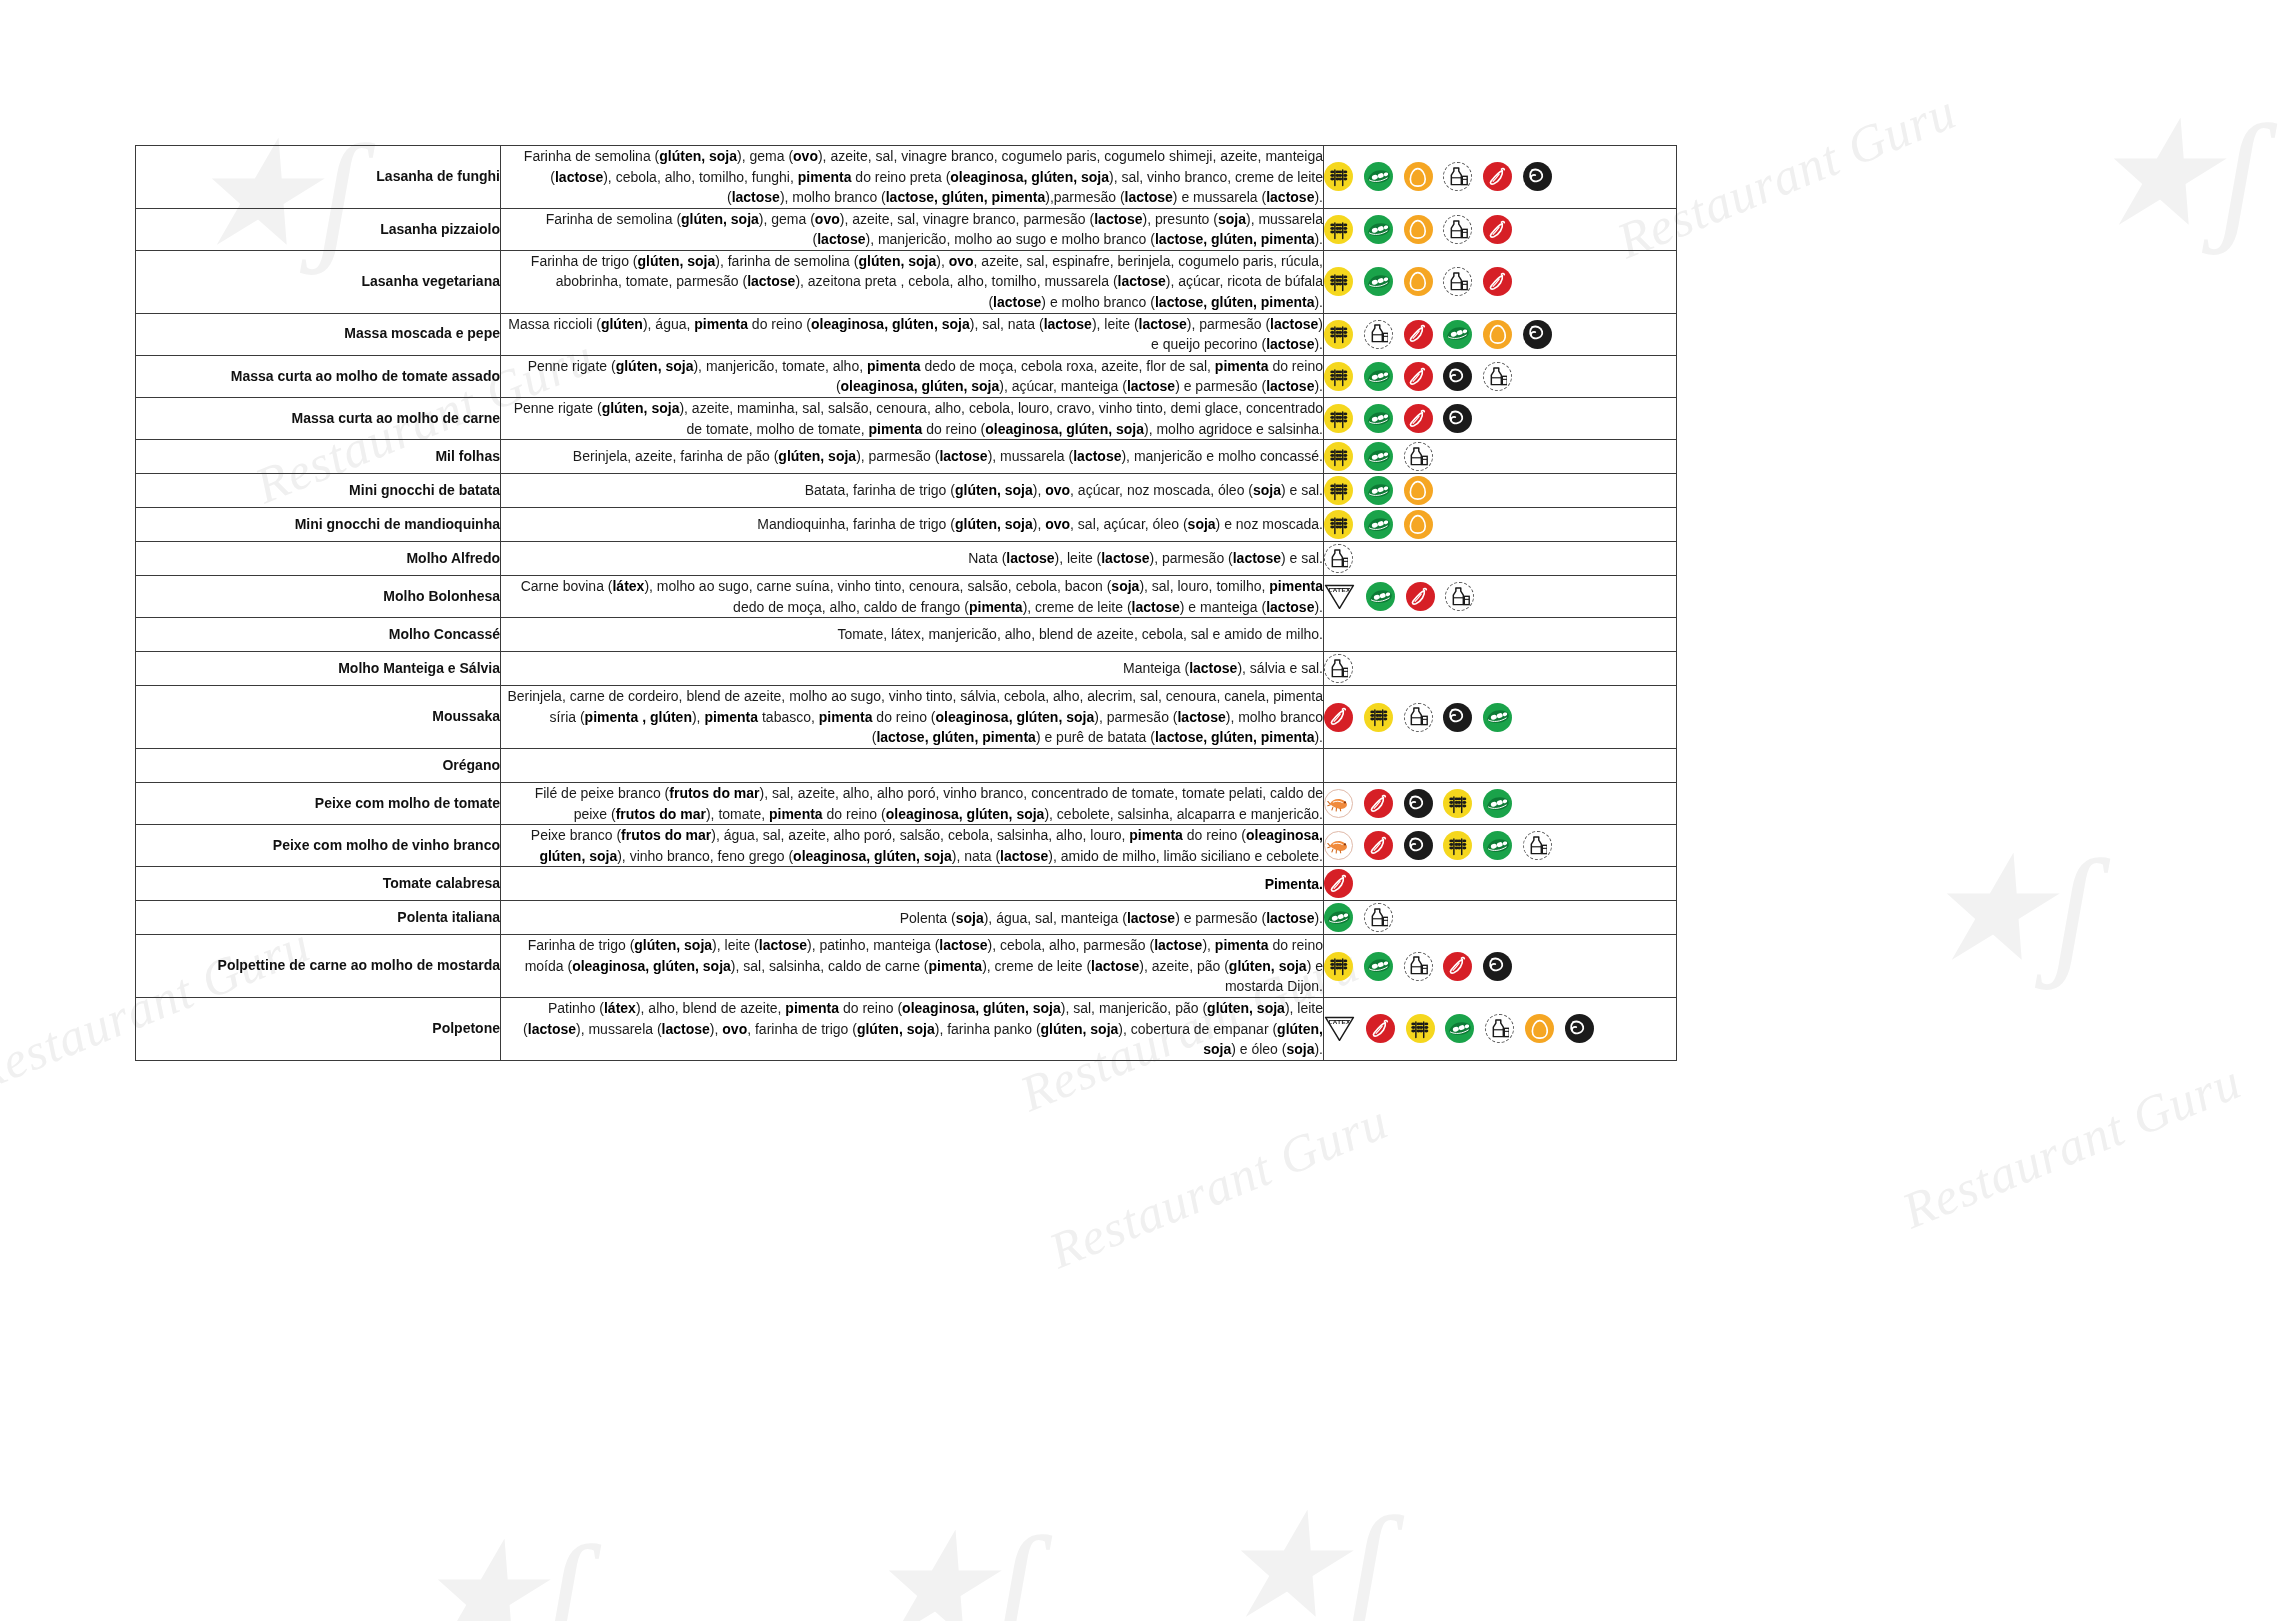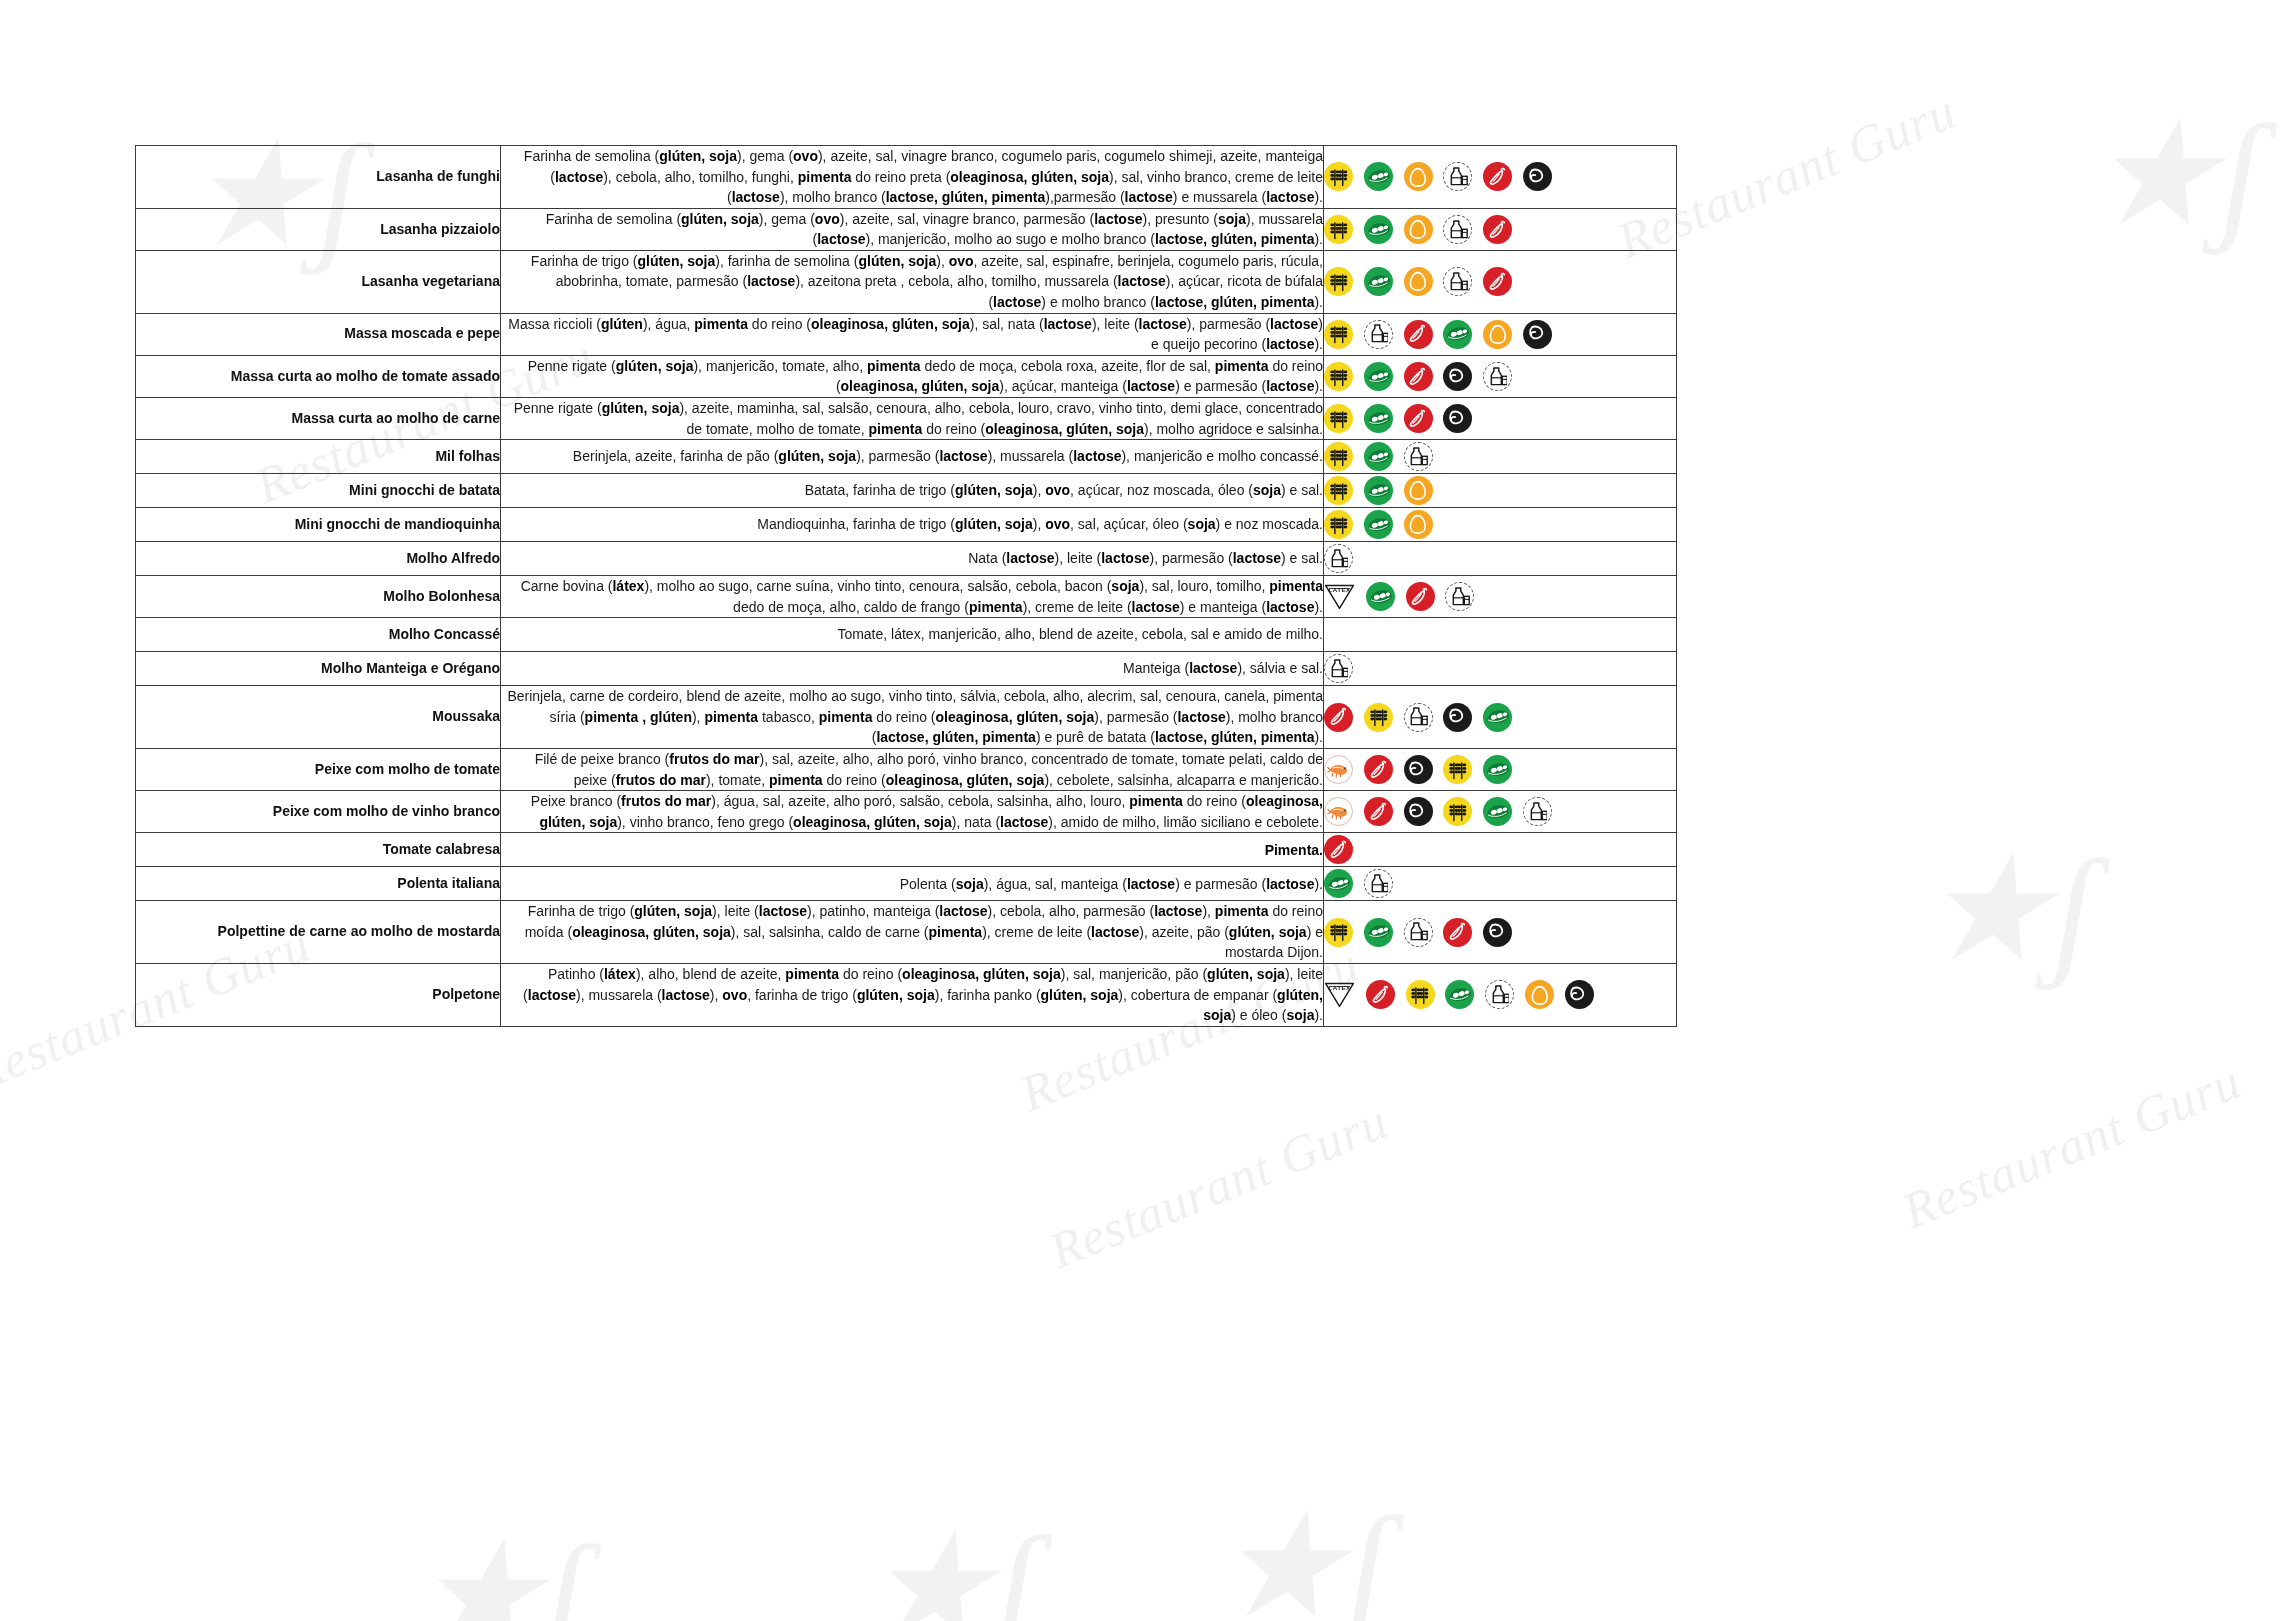--- a/index.html
+++ b/index.html
@@ -679,21 +679,21 @@
           </td>
         </tr>
         <tr>
           <td class="dish">Molho Concassé</td>
           <td class="ing">Tomate, látex, manjericão, alho, blend de azeite, cebola, sal e amido de milho.</td>
           <td class="alg">
             <div class="icons"></div>
           </td>
         </tr>
         <tr>
-          <td class="dish">Molho Manteiga e Orégano</td>
+          <td class="dish">Molho Manteiga e Sálvia</td>
           <td class="ing">Manteiga (<b>lactose</b>), sálvia e sal.</td>
           <td class="alg">
             <div class="icons">
               <span class="ic ic-milk" title="lactose">
                 <svg width="19.6" height="21.6" viewBox="0 0 20 22">
       <path d="M6 2 L11 2 L11 5.2 L13.6 9.2 L13.6 19 L3.4 19 L3.4 9.2 L6 5.2 Z" fill="none" stroke="#1a1a1a" stroke-width="1.5" stroke-linejoin="round"></path>
       <path d="M3.4 12 L13.6 12" stroke="#1a1a1a" stroke-width="1.2"></path>
       <rect x="14.6" y="10.5" width="5" height="8.5" fill="none" stroke="#1a1a1a" stroke-width="1.4"></rect>
       <path d="M14.6 13.6 L19.6 13.6" stroke="#1a1a1a" stroke-width="1.1"></path>
                 </svg>
@@ -756,20 +756,27 @@
       <path d="M2 12 C4 4,12 1,20 3 C25 4.5,25.5 9,22 12 C17 16,7 17,2 12 Z" fill="#0d7a35"></path>
       <g fill="#ffffff">
         <ellipse cx="9" cy="9.5" rx="3.1" ry="2.4" transform="rotate(-18 9 9.5)"></ellipse>
         <ellipse cx="15" cy="7.8" rx="3.1" ry="2.4" transform="rotate(-18 15 7.8)"></ellipse>
         <ellipse cx="20.4" cy="6.4" rx="2.3" ry="1.8" transform="rotate(-18 20.4 6.4)"></ellipse>
       </g>
       <path d="M3 12 C8 15,16 14,22 10" stroke="#ffffff" stroke-width="1" fill="none"></path>
     </svg>
               </span>
             </div>
+          </td>
+        </tr>
+        <tr>
+          <td class="dish">Orégano</td>
+          <td class="ing"></td>
+          <td class="alg">
+            <div class="icons"></div>
           </td>
         </tr>
         <tr>
           <td class="dish">Peixe com molho de tomate</td>
           <td class="ing">Filé de peixe branco (<b>frutos do mar</b>), sal, azeite, alho, alho poró, vinho branco, concentrado de tomate, tomate pelati, caldo de peixe (<b>frutos do mar</b>), tomate, <b>pimenta</b> do reino (<b>oleaginosa, glúten, soja</b>), cebolete, salsinha, alcaparra e manjericão.</td>
           <td class="alg">
             <div class="icons">
               <span class="ic ic-seafood" title="frutos do mar">
                 <svg width="23.5" height="17.6" viewBox="0 0 24 18">
       <path d="M3 9 C5 5,10 3.4,14.6 4.6 C19 5.8,21.4 9,20 11.6

